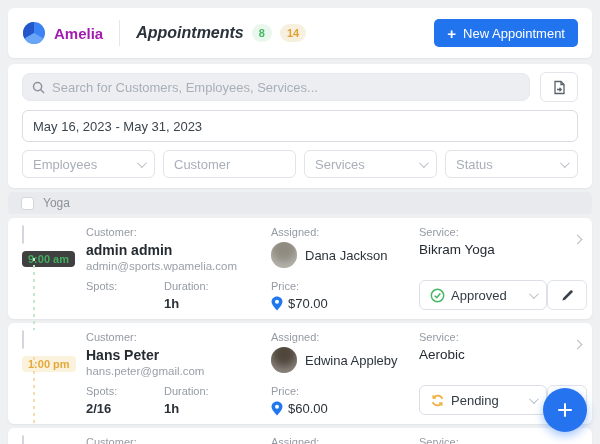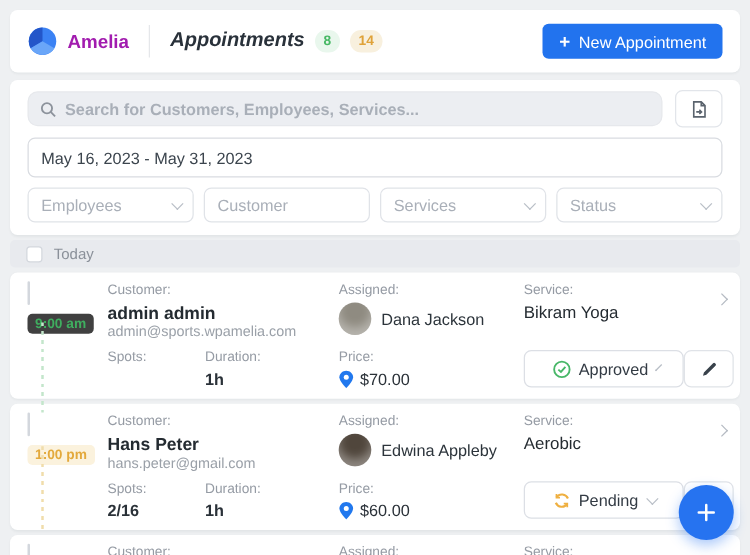--- a/index.html
+++ b/index.html
@@ -21,21 +21,21 @@
     padding:0 13px; border-radius:5px; border:none; display:flex; align-items:center; gap:7px; cursor:pointer;
     font-family:"Liberation Sans", sans-serif; }
   .btn-primary .plus { font-size:15px; font-weight:bold; line-height:1; }
 
   
   .filter-card { margin:6px 8px 0; padding:8px 14px 10px; }
   .search-row { display:flex; gap:10px; align-items:center; }
   .search-box { flex:1; background:#eceef2; border:1px solid #e6e8ec; border-radius:8px; height:28px;
     display:flex; align-items:center; padding:0 9px; gap:7px; }
   .search-box input { border:none; background:transparent; outline:none; flex:1; font-size:13px;
-    color:#be185d; font-family:"Liberation Sans", sans-serif;font-weight:bold; }
+    color:#be185d; font-family:"Liberation Sans", sans-serif; }
   .search-box input::placeholder { color:#a9afb8; }
   .icon-btn { width:38px; height:30px; background:#fff; border:1px solid #e2e5ea; border-radius:6px;
     display:flex; align-items:center; justify-content:center; cursor:pointer; }
   .date-input { margin-top:8px; height:32px; border:1px solid #d9dce1; border-radius:6px;
     display:flex; align-items:center; padding:0 10px; font-size:13px; color:#3c454e; background:#fff; }
   .filters-row { display:flex; gap:8px; margin-top:8px; }
   .fselect { flex:1; height:28px; border:1px solid #e0e3e8; border-radius:6px; display:flex;
     align-items:center; justify-content:space-between; padding:0 10px; font-size:13px; color:#a9afb8; background:#fff; }
   .chev-down { width:7px; height:7px; border-right:1.5px solid #b8bec6; border-bottom:1.5px solid #b8bec6;
     transform:rotate(45deg) translateY(-2px); }
@@ -60,21 +60,21 @@
   .avatar { width:26px; height:26px; border-radius:50%; flex:none; box-shadow:inset 0 -6px 8px rgba(255,255,255,.35); }
   .aname { font-size:13px; color:#2c343b; }
   .service-line { display:flex; align-items:center; gap:6px; font-size:13.5px; color:#242b31; font-weight:normal; }
   .kv-row { display:flex; }
   .kv { }
   .kv.spots { width:78px; }
   .val { font-size:13px; font-weight:bold; color:#2a3138; }
   .price-line { display:flex; align-items:center; gap:5px; font-size:13px; color:#2a3138; }
   .status-row { display:flex; align-items:flex-start; }
   .status-select { width:128px; height:30px; border:1px solid #dcdfe5; border-radius:6px; background:#fff;
-    display:flex; align-items:center; gap:6px; padding:0 22px; font-size:13px; color:#333b44; cursor:pointer; }
+    display:flex; align-items:center; gap:6px; padding:0 10px; font-size:13px; color:#333b44; cursor:pointer; }
   .status-select .slabel { flex:1; }
   .status-select .ok-icon, .status-select .pend-icon { display:none; line-height:0; }
   .status-select.approved .ok-icon { display:block; }
   .status-select.pending .pend-icon { display:block; }
   .edit-btn { margin-left:auto; margin-right:16px; width:40px; height:30px; background:#fff;
     border:1px solid #e0e3e8; border-radius:6px; display:flex; align-items:center; justify-content:center; cursor:pointer; }
   .row-chevron { position:absolute; right:11px; top:18px; width:7px; height:7px;
     border-right:1.5px solid #b4bac2; border-top:1.5px solid #b4bac2; transform:rotate(45deg); cursor:pointer; }
 
   
@@ -153,21 +153,21 @@
     </div>
     <div class="fselect">
       <span>Status</span>
       <span class="chev-down"></span>
     </div>
   </div>
 </div>
 
 <div class="group-band">
   <span class="checkbox"></span>
-  <span>Today</span>
+  <span>Yoga</span>
 </div>
 
 <div id="rows">
   <div class="card row">
     <div class="time-cell">
       <span class="checkbox"></span><br>
       <span class="time-badge green">9:00 am</span>
     </div>
     <div class="row-grid">
       <div>

